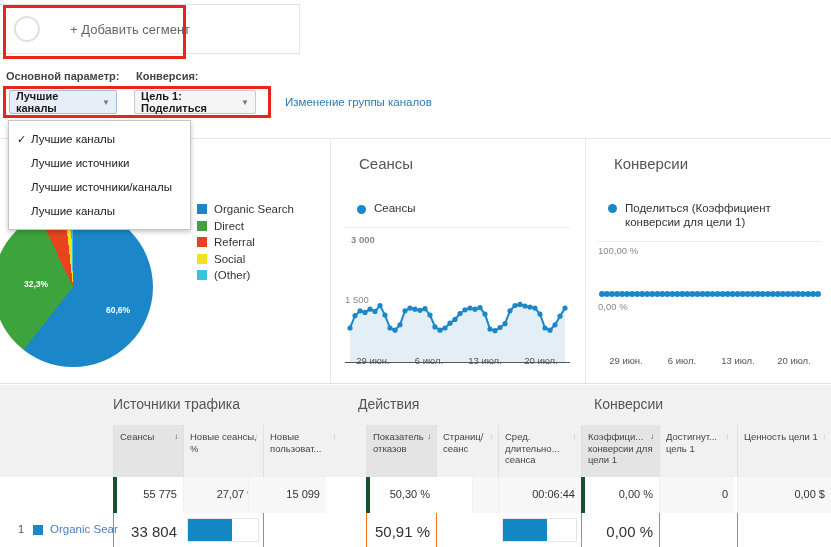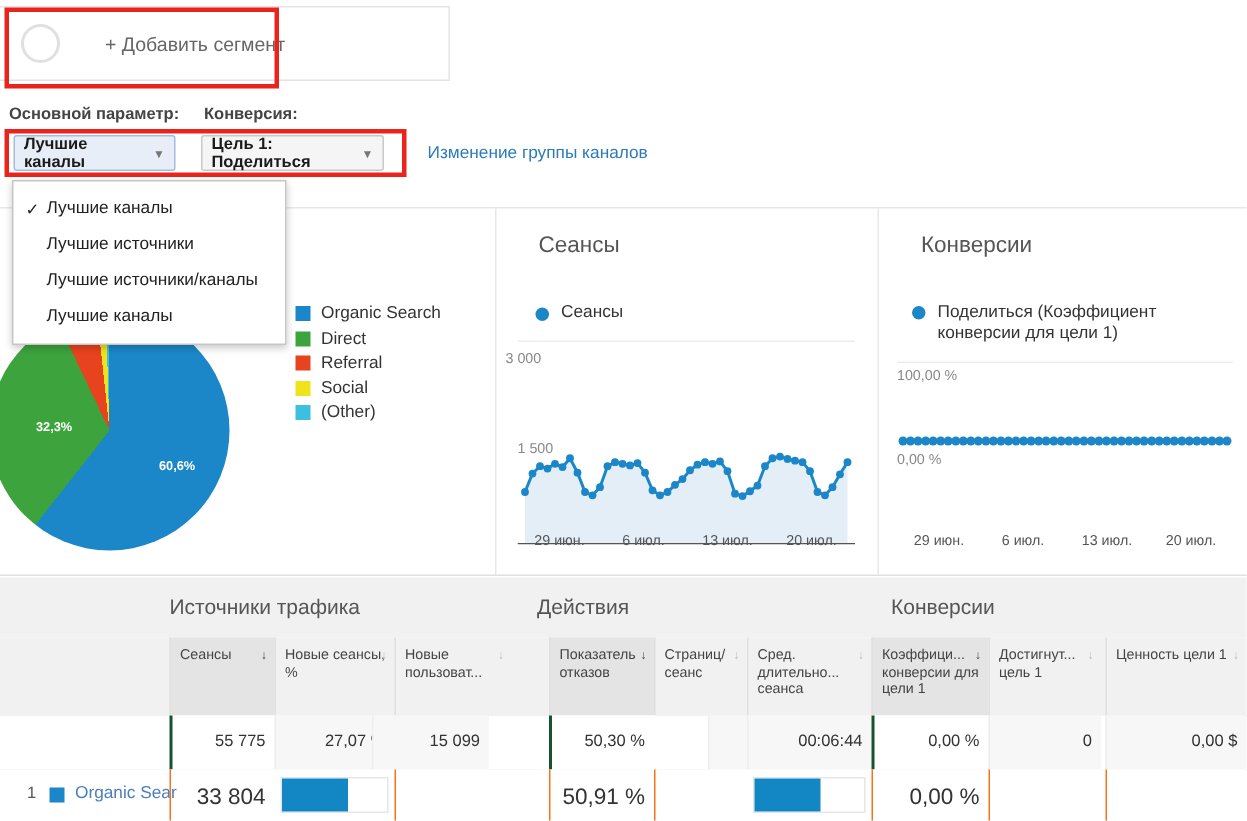--- a/index.html
+++ b/index.html
@@ -91,21 +91,21 @@
     border-left:1px solid #e0e0e0;cursor:pointer;}
   .hcell .srt{position:absolute;right:5px;top:6px;font-size:8px;color:#bbb;}
   .hcell.act{background:#e4e4e4;}
   .hcell.act .srt{color:#444;}
 
   .sum-row{position:absolute;left:0;top:92px;width:831px;height:36px;
     border-bottom:1px solid #e2e2e2;background:#fff;}
   .scell{position:absolute;top:0;height:36px;box-sizing:border-box;
     font-size:11px;color:#333;text-align:right;padding:11px 6px 0 0;
     border-left:1px solid #eee;}
-  .scell.hi{background:#fff;border-left:2px solid #14532d;}
+  .scell.hi{background:#fff;border-left:4px solid #14532d;}
   .scell.sh{background:#f7f7f7;}
 
   .data-row{position:absolute;left:0;top:128px;width:831px;height:34px;background:#fff;}
   .dnum{position:absolute;left:18px;top:10px;font-size:11px;color:#555;}
   .dsw{position:absolute;left:33px;top:12px;width:10px;height:10px;background:#1b87c9;}
   .dlabel{position:absolute;left:50px;top:10px;font-size:11.5px;color:#4a7ebb;
     width:70px;overflow:hidden;white-space:nowrap;cursor:pointer;}
   .dcell{position:absolute;top:0;height:34px;box-sizing:border-box;font-size:15px;
     color:#333;text-align:right;padding:10px 6px 0 0;border-left:1px solid #f97316;}
   .bar-cell{position:absolute;top:5px;height:24px;border:1px solid #e6e6e6;
@@ -193,21 +193,21 @@
           </div>
         </div>
     </div>
 
     <div class="panel p2">
       <div class="p-title">Сеансы</div>
       <div class="legend2" style="left:26px;top:63px;">
         <span class="dot"></span>
         <span>Сеансы</span>
       </div>
-      <span class="ax-top" style="left:6px;top:95px;">3 000</span>
+      <span class="ax-top" style="left:20px;top:95px;font-weight:bold;">3 000</span>
       <span class="ax-bot" style="left:14px;top:155px;">1 500</span>
       <div style="position:absolute;left:14px;top:88px;width:225px;height:8px;border-top:1px solid #ededed;"></div>
       <svg id="sessions-svg" width="225" height="120" viewBox="0 0 225 120" style="position:absolute;left:14px;top:104px;">
           <path d="M5.0,85.0 L10.0,72.7 L15.0,67.8 L20.0,69.4 L25.0,66.2 L30.0,68.4 L35.0,62.5 L40.0,72.1 L45.0,85.0 L50.0,87.2 L55.0,81.8 L60.0,67.8 L65.0,65.1 L70.0,66.2 L75.0,67.3 L80.0,65.7 L85.0,72.1 L90.0,83.9 L95.0,87.2 L100.0,85.0 L105.0,80.2 L110.0,76.4 L115.0,70.5 L120.0,66.8 L125.0,65.1 L130.0,66.2 L135.0,64.6 L140.0,71.1 L145.0,86.1 L150.0,87.7 L155.0,84.5 L160.0,80.7 L165.0,67.8 L170.0,62.5 L175.0,61.4 L180.0,63.0 L185.0,64.1 L190.0,65.1 L195.0,71.1 L200.0,85.0 L205.0,87.2 L210.0,81.8 L215.0,73.2 L220.0,65.1 L220.0,120 L5.0,120 Z" fill="#e3eef7"></path>
           <polyline points="5.0,85.0 10.0,72.7 15.0,67.8 20.0,69.4 25.0,66.2 30.0,68.4 35.0,62.5 40.0,72.1 45.0,85.0 50.0,87.2 55.0,81.8 60.0,67.8 65.0,65.1 70.0,66.2 75.0,67.3 80.0,65.7 85.0,72.1 90.0,83.9 95.0,87.2 100.0,85.0 105.0,80.2 110.0,76.4 115.0,70.5 120.0,66.8 125.0,65.1 130.0,66.2 135.0,64.6 140.0,71.1 145.0,86.1 150.0,87.7 155.0,84.5 160.0,80.7 165.0,67.8 170.0,62.5 175.0,61.4 180.0,63.0 185.0,64.1 190.0,65.1 195.0,71.1 200.0,85.0 205.0,87.2 210.0,81.8 215.0,73.2 220.0,65.1" fill="none" stroke="#1b87c9" stroke-width="2"></polyline>
           <circle cx="5.0" cy="85.0" r="2.6" fill="#1b87c9"></circle>
           <circle cx="10.0" cy="72.7" r="2.6" fill="#1b87c9"></circle>
           <circle cx="15.0" cy="67.8" r="2.6" fill="#1b87c9"></circle>
           <circle cx="20.0" cy="69.4" r="2.6" fill="#1b87c9"></circle>
           <circle cx="25.0" cy="66.2" r="2.6" fill="#1b87c9"></circle>

